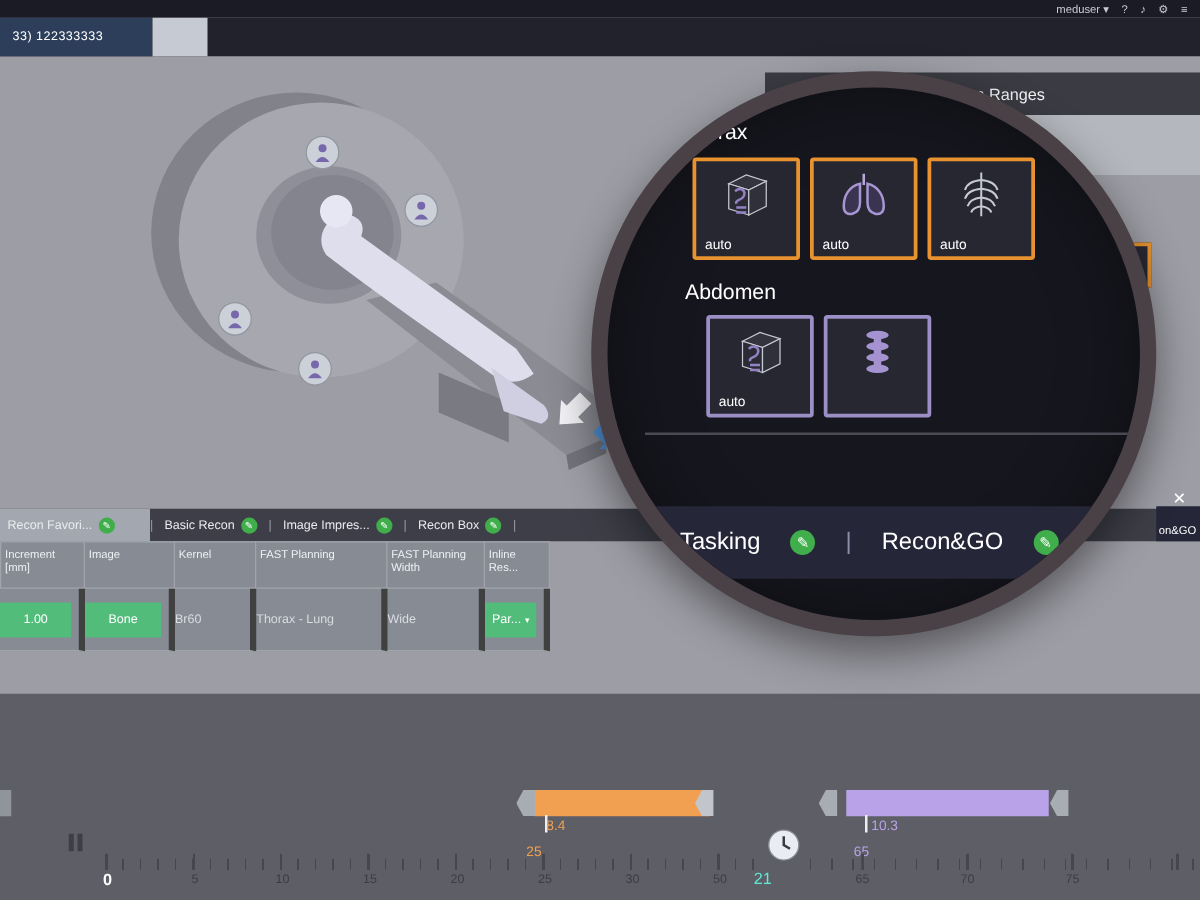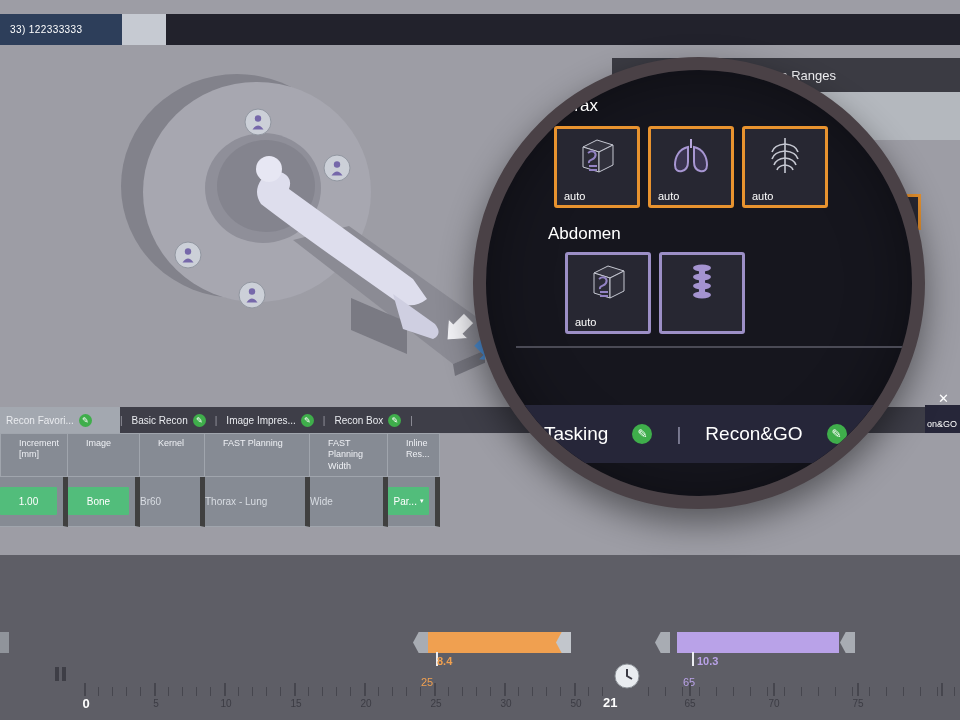--- a/index.html
+++ b/index.html
@@ -33,21 +33,21 @@
   .edit{display:inline-flex;width:13px;height:13px;border-radius:50%;background:#3fae4b;color:#fff;
     font-size:8px;align-items:center;justify-content:center;flex:none}
   .edit-lg{width:20px;height:20px;font-size:12px}
   .tabrow-right{left:925px;top:405px;width:35px;height:28px;background:#262639;color:#fff;font-size:9px;
     display:flex;align-items:flex-end;gap:3px;padding:0 14px 4px 2px;z-index:3;white-space:nowrap}
   .close{left:938px;top:391px;color:#fff;font-size:13px;z-index:9;cursor:pointer}
 
   
   .ptable{left:0;top:433px;width:440px;z-index:2}
   .thead,.trow{display:grid;grid-template-columns:68px 72px 65px 105px 78px 52px;background:#868b94}
-  .th{border:1px solid #a0a5ad;border-left:none;padding:4px 18px;font-size:9px;color:#eef0f4;
+  .th{border:1px solid #a0a5ad;border-left:none;padding:4px 3px;font-size:9px;color:#eef0f4;
     min-height:38px;line-height:1.25}
   .th:first-child{border-left:1px solid #a0a5ad}
   .trow{height:50px}
   .td{border-right:5px solid #404040;border-bottom:1px solid #a0a5ad;display:flex;align-items:center;
     font-size:10px;color:#d8dce2}
   .chip{background:#52bd7b;color:#fff;width:calc(100% - 6px);height:28px;display:flex;align-items:center;
     justify-content:center;gap:3px;font-size:10px;border-radius:1px;cursor:pointer}
 
   
   .magnifier{left:473px;top:57px;width:452px;height:452px;border-radius:50%;border:13px solid #4a4146;
@@ -75,27 +75,37 @@
   .rlab{transform:translateX(-50%);font-size:10px;color:#3c3c44}
   .rlab-big{transform:translateX(-50%);font-size:13px;color:#fff;font-weight:bold}
   .ticks-min{height:9px;background:repeating-linear-gradient(90deg,#46464e 0 1px,transparent 1px 14px)}
   .ticks-maj{height:13px;background:repeating-linear-gradient(90deg,#46464e 0 2px,transparent 2px 70px)}
   .ticks-min-r{height:9px;background:repeating-linear-gradient(90deg,#46464e 0 1px,transparent 1px 17px)}
   .ticks-maj-r{height:13px;background:repeating-linear-gradient(90deg,#46464e 0 2px,transparent 2px 84px)}
   .pausebars{display:flex;gap:3px;cursor:pointer}
   .pausebars i{display:block;width:4px;height:14px;background:#3e3e46}
   .lbl-o{color:#f0a050;font-size:11px}
   .lbl-p{color:#b9a2e8;font-size:11px}
-  .bold{font-weight:bold}
+  .bold{font-weight:normal}
 </style>
 </head>
 <body>
 
 <div class="stage">
 
+  <div class="topbar abs">
+    <span>
+      <span>meduser</span>
+      <span>▾</span>
+    </span>
+    <span class="tb-ic">?</span>
+    <span class="tb-ic">♪</span>
+    <span class="tb-ic">⚙</span>
+    <span class="tb-ic">≡</span>
+  </div>
 
   <div class="tabstrip abs">
     <div class="ptab">33)  122333333</div>
     <div class="ptab-stub"></div>
   </div>
 
   <div class="recon-header abs">
     <span>Recon Ranges</span>
   </div>
   <div class="lightband abs"></div>
@@ -208,21 +218,21 @@
     <div class="b-abs rbar" style="left:428px;top:77px;width:140px;background:#f0a050"></div>
     <div class="b-abs handle" style="left:556px;top:77px;background:#c2c6cc"></div>
     <div class="b-abs wtick" style="left:436px;top:97px"></div>
     <span class="b-abs lbl-o bold" style="left:437px;top:100px">8.4</span>
     <span class="b-abs lbl-o" style="left:421px;top:121px">25</span>
 
     <svg class="b-abs" style="left:614px;top:108px" width="26" height="26">
       <circle cx="13" cy="13" r="12" fill="#e9ecf0" stroke="#8b9096"></circle>
       <path d="M13 6 v7 l5 3" stroke="#3a3a44" stroke-width="2" fill="none"></path>
     </svg>
-    <span class="b-abs" style="left:603px;top:140px;color:#ffffff;font-weight:bold;font-size:13px">21</span>
+    <span class="b-abs" style="left:603px;top:140px;color:#5eead4;font-weight:normal;font-size:13px">21</span>
 
     <div class="b-abs handle" style="left:655px;top:77px"></div>
     <div class="b-abs rbar" style="left:677px;top:77px;width:162px;background:#b9a2e8"></div>
     <div class="b-abs handle" style="left:840px;top:77px"></div>
     <div class="b-abs wtick" style="left:692px;top:97px"></div>
     <span class="b-abs lbl-p bold" style="left:697px;top:100px">10.3</span>
     <span class="b-abs lbl-p" style="left:683px;top:121px">65</span>
 
     <div class="b-abs ticks-maj" style="left:84px;top:128px;width:528px"></div>
     <div class="b-abs ticks-min" style="left:84px;top:132px;width:528px"></div>

